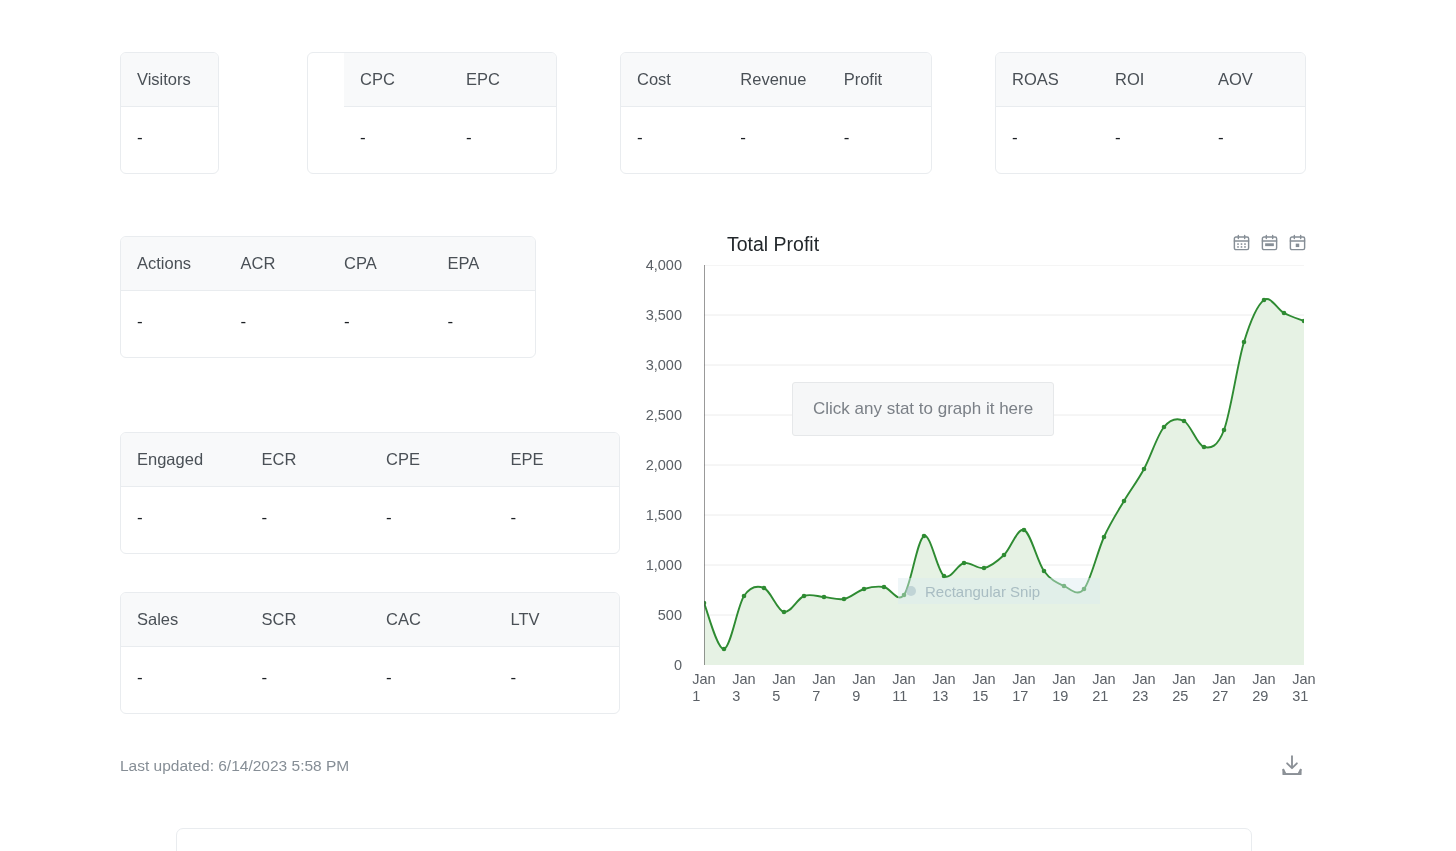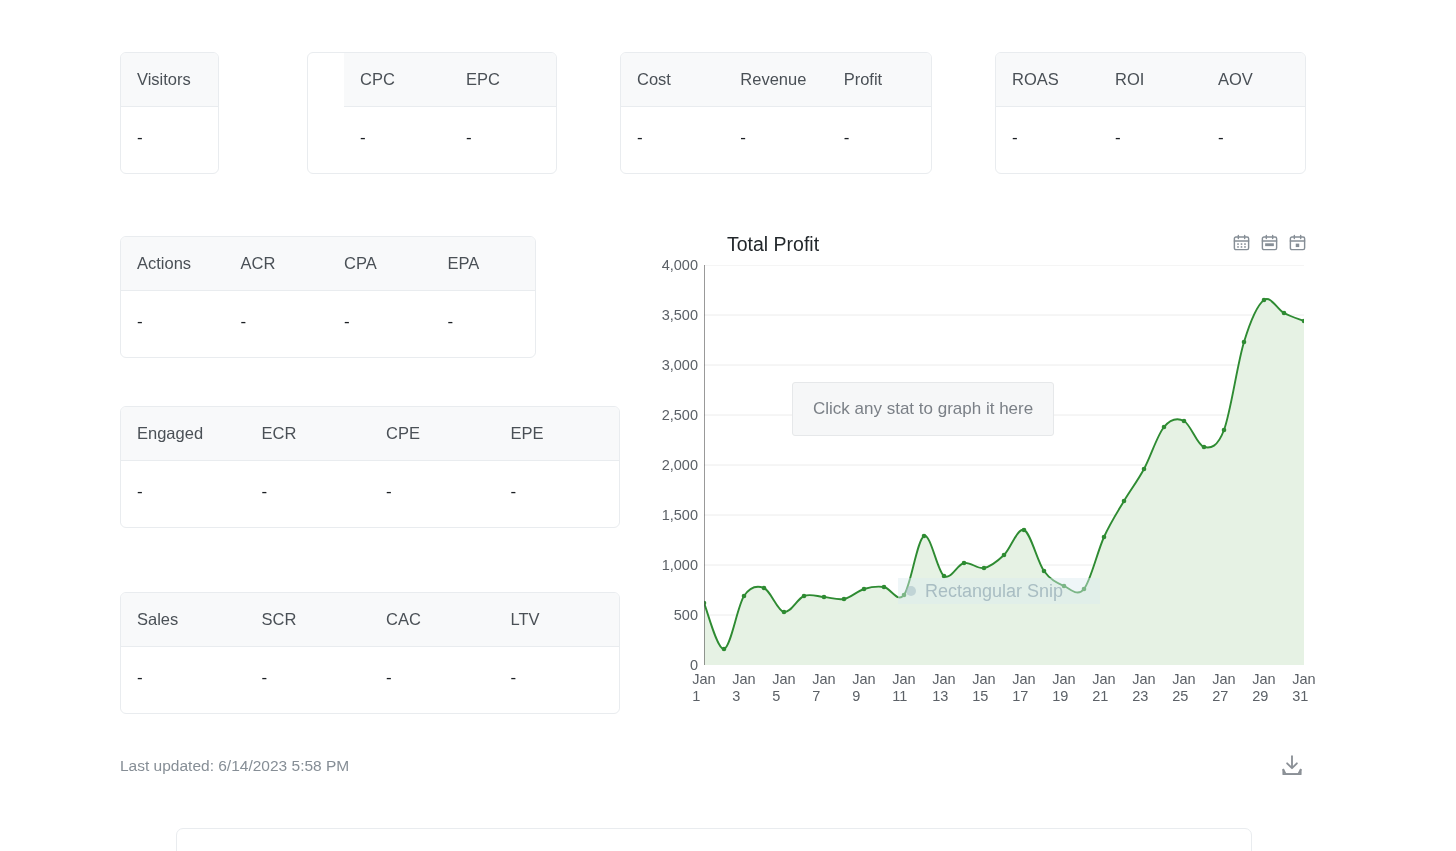--- a/index.html
+++ b/index.html
@@ -58,21 +58,21 @@
   .cal-icon { width: 19px; height: 19px; color: #868e96; cursor: pointer; }
   .cal-icon svg { display: block; }
 
   #plot {
     position: absolute; left: 64px; top: 40px;
     width: 600px; height: 400px;
   }
   #plot-svg { position: absolute; left: 0; top: 0; }
 
   .ytick {
-    position: absolute; right: 100%; margin-right: 6px;
+    position: absolute; right: 100%; margin-right: 22px;
     font-size: 14.5px; color: #5b6066; white-space: nowrap;
     transform: translateY(-50%); text-align: right;
   }
   .xtick {
     position: absolute; top: 100%; margin-top: 6px;
     font-size: 14.5px; color: #5b6066; text-align: left;
     line-height: 17px; transform: translateX(-50%); white-space: nowrap;
   }
 
   #chart-hint {
@@ -86,21 +86,21 @@
     width: 202px; height: 26px;
     background: rgba(219,234,240,0.45);
     display: flex; align-items: center; gap: 9px;
     padding-left: 8px;
   }
   #snip-overlay .dot {
     width: 10px; height: 10px; border-radius: 50%;
     background: rgba(160,185,195,0.5); flex: none;
   }
   #snip-overlay .txt {
-    font-size: 18px; color: rgba(150,172,182,0.75);
+    font-size: 15px; color: rgba(150,172,182,0.75);
   }
 
   
   #footer-text {
     position: absolute; left: 120px; top: 757px;
     font-size: 15.5px; color: #868e96;
   }
   #download-btn {
     position: absolute; left: 1279px; top: 753px;
     width: 26px; height: 26px; color: #8b9096; cursor: pointer;
@@ -167,21 +167,21 @@
           <div class="cell">CPA</div>
           <div class="cell">EPA</div>
         </div>
         <div class="stat-body">
           <div class="cell">-</div>
           <div class="cell">-</div>
           <div class="cell">-</div>
           <div class="cell">-</div>
         </div>
       </div>
-      <div class="stat-card" style="left: 120px; top: 406px; width: 500px; height: 122px;">
+      <div class="stat-card" style="left: 120px; top: 432px; width: 500px; height: 122px;">
         <div class="stat-head">
           <div class="cell">Engaged</div>
           <div class="cell">ECR</div>
           <div class="cell">CPE</div>
           <div class="cell">EPE</div>
         </div>
         <div class="stat-body">
           <div class="cell">-</div>
           <div class="cell">-</div>
           <div class="cell">-</div>

